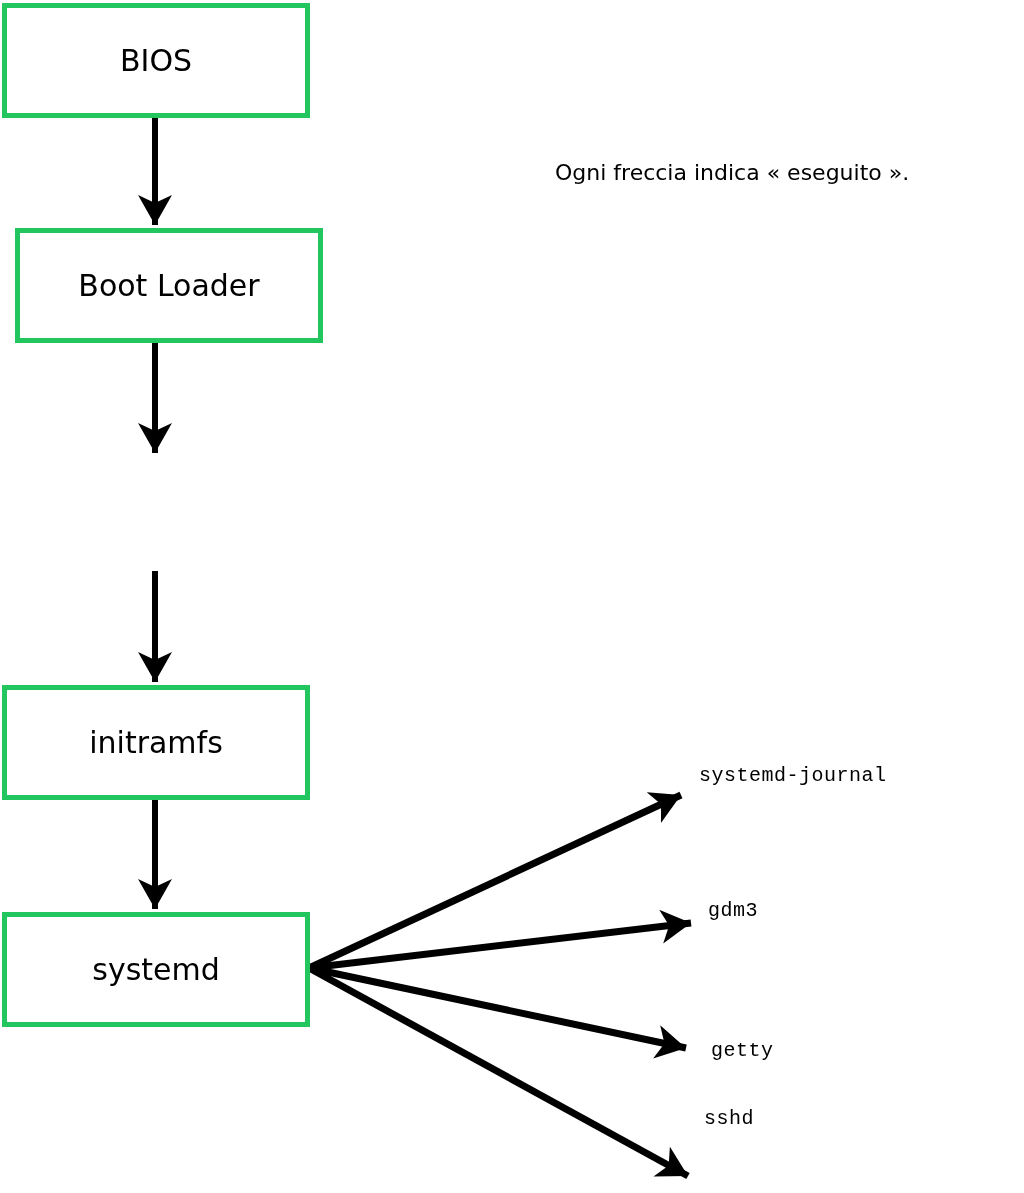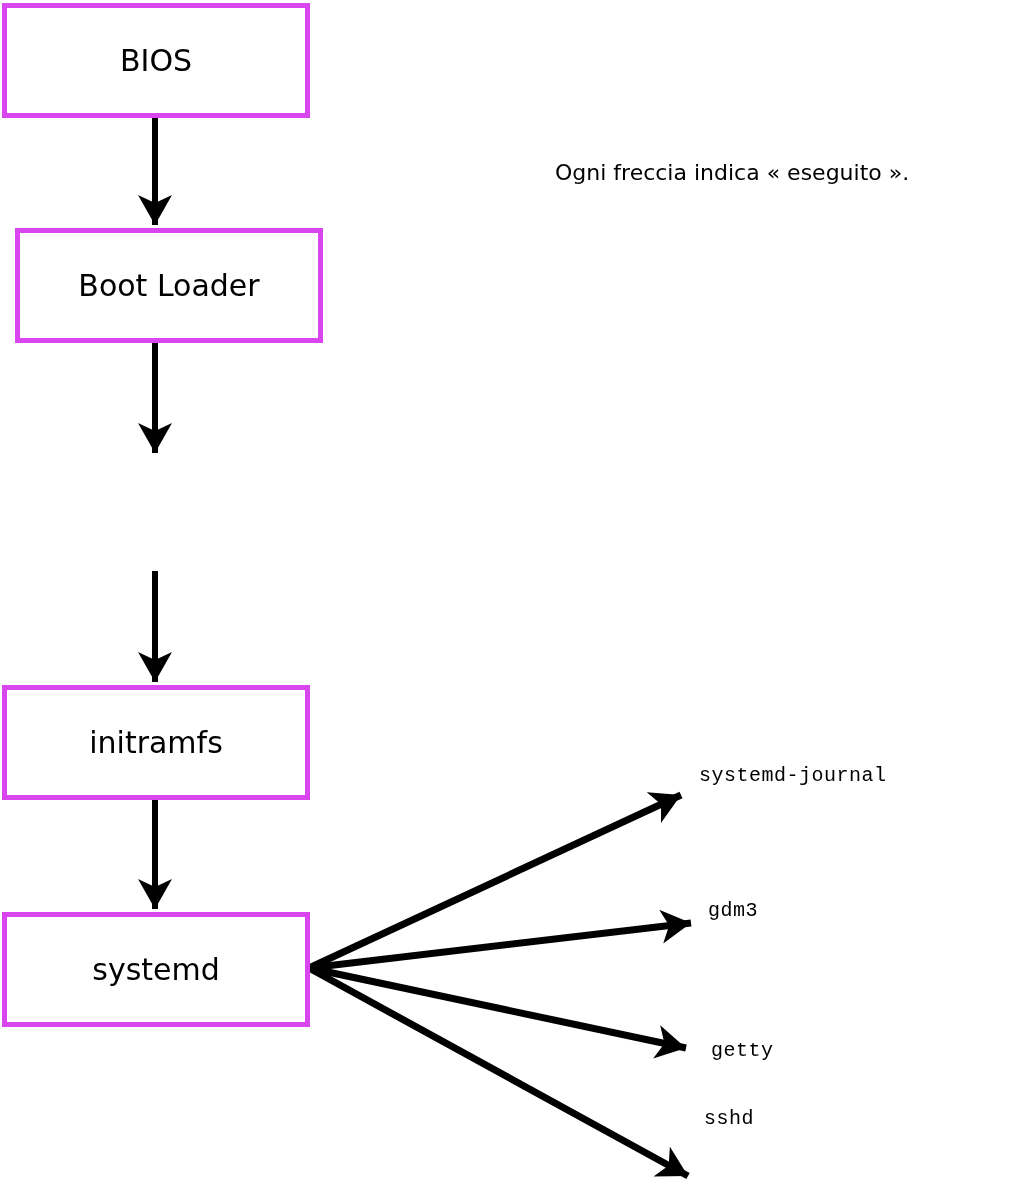--- a/index.html
+++ b/index.html
@@ -21,21 +21,21 @@
     left: 0;
     top: 0;
     width: 1024px;
     height: 1193px;
   }
   .node-box {
     position: absolute;
     left: 2px;
     width: 298px;
     height: 105px;
-    border: 5px solid #d946ef;
+    border: 5px solid #22c55e;
     background: #ffffff;
     display: flex;
     align-items: center;
     justify-content: center;
     font-size: 30px;
     line-height: 1;
     box-sizing: content-box;
   }
   .box-bios        { top: 3px; }
   .box-boot-loader { top: 228px; margin-left: 13px; }

